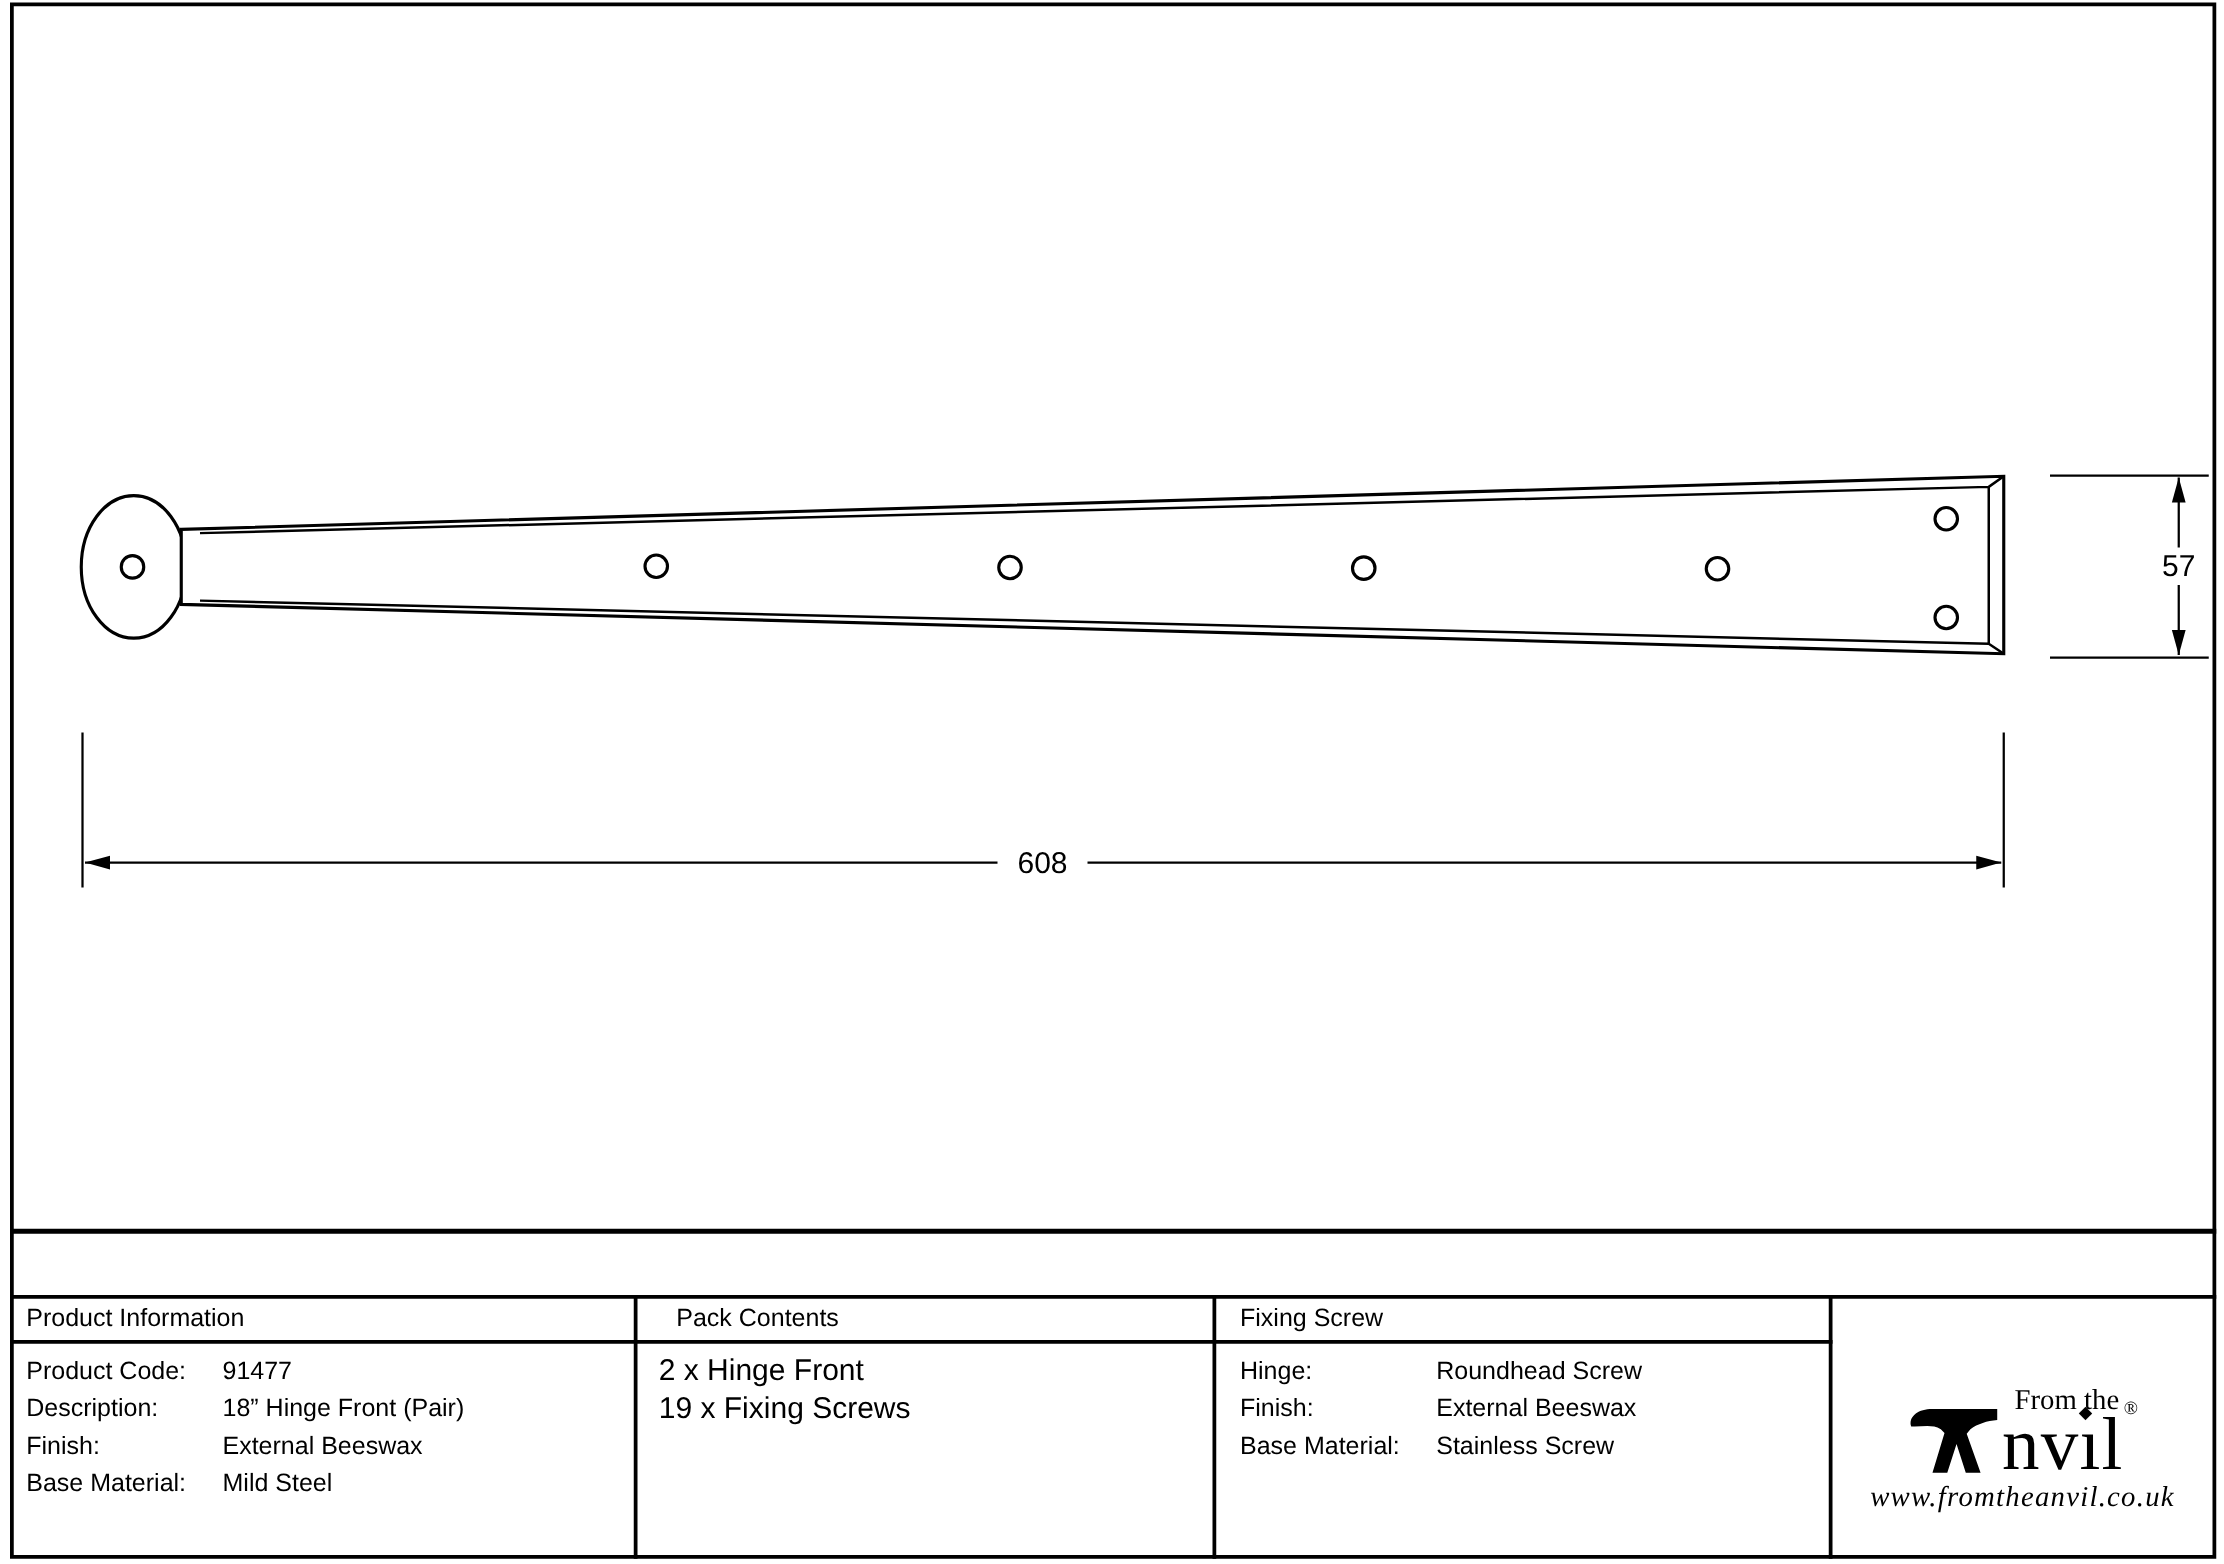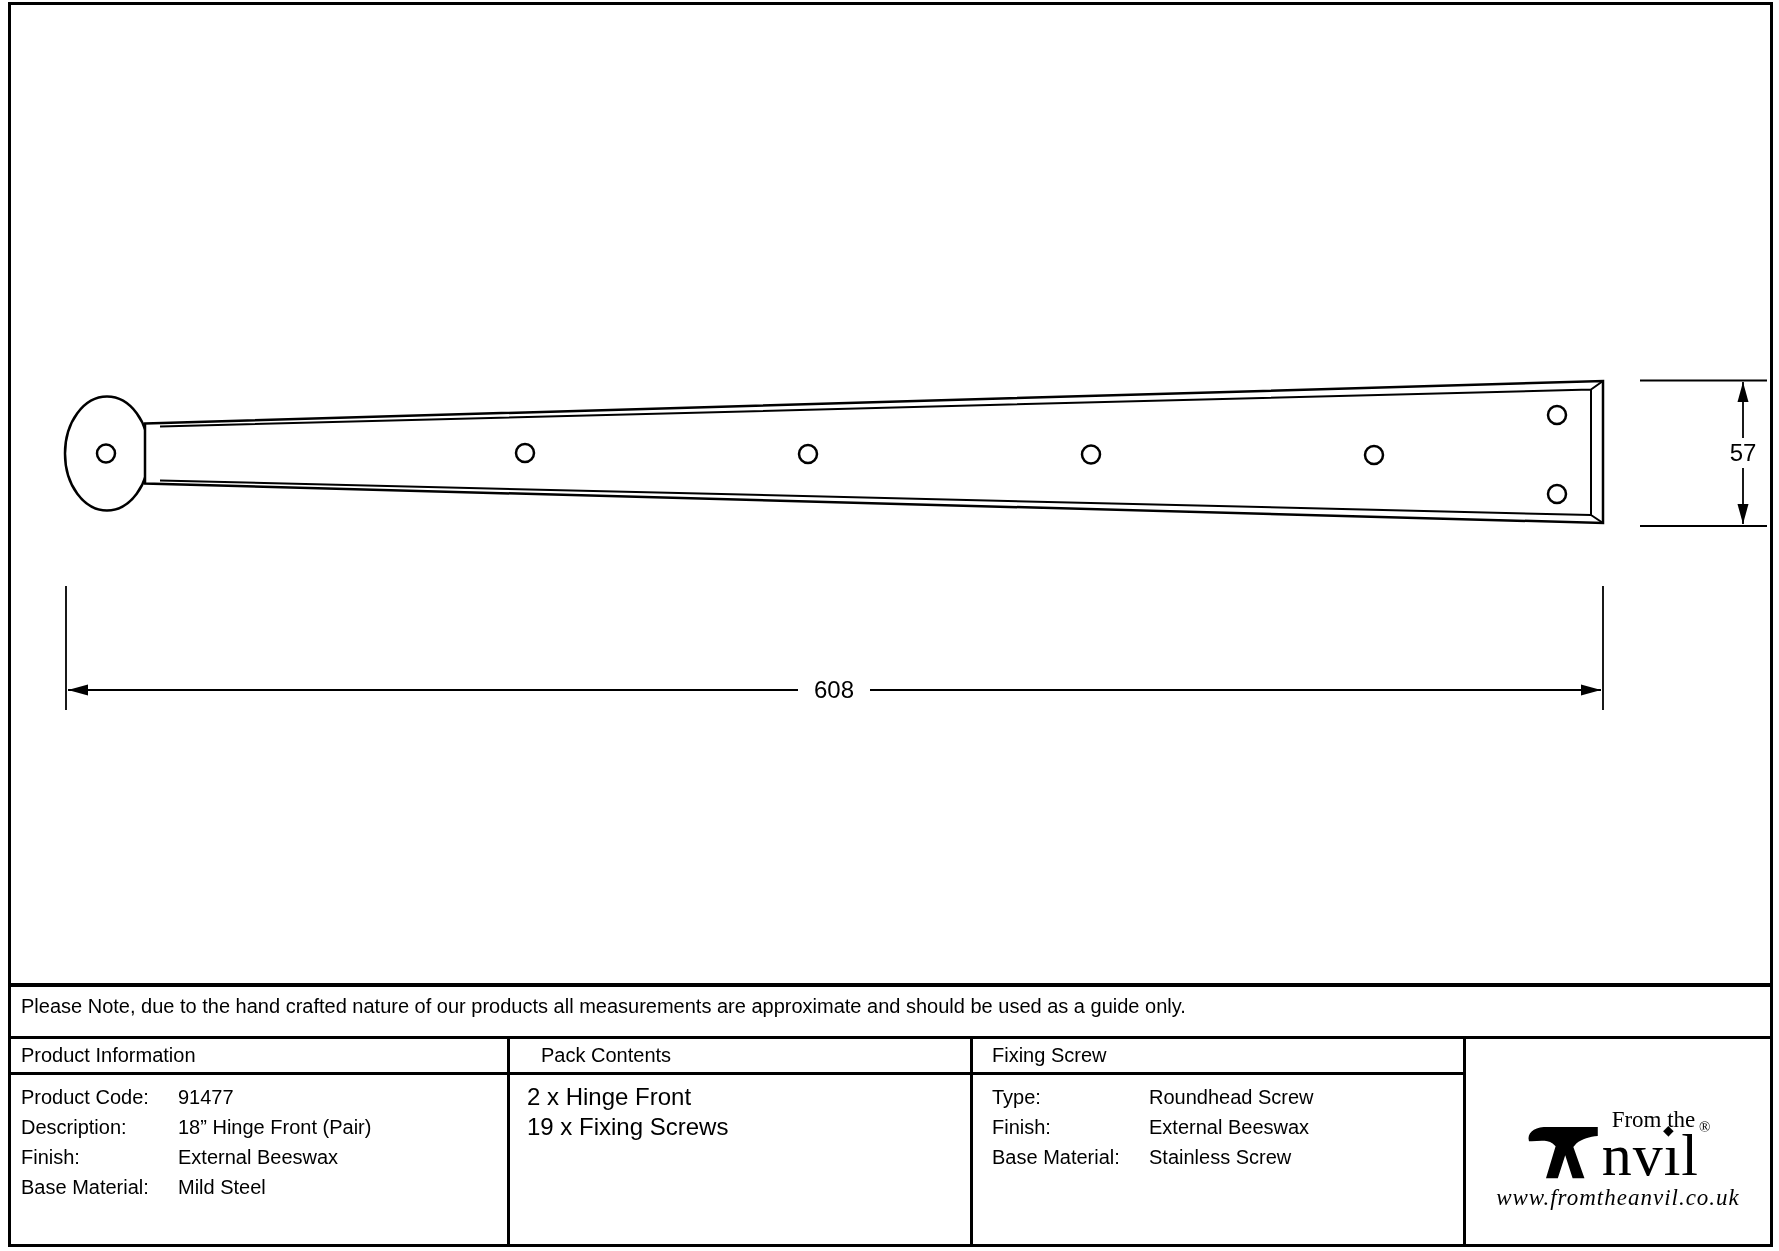--- a/index.html
+++ b/index.html
@@ -82,21 +82,20 @@
     </g>
   </svg>
 
   <div class="hline" style="left:8px;top:983px;width:1765px;height:4px;"></div>
   <div class="hline" style="left:8px;top:1036px;width:1765px;"></div>
   <div class="hline" style="left:8px;top:1072px;width:1458px;"></div>
   <div class="vline" style="left:507px;top:1036px;height:211px;"></div>
   <div class="vline" style="left:970px;top:1036px;height:211px;"></div>
   <div class="vline" style="left:1463px;top:1036px;height:211px;"></div>
 
-  <div class="note-text">Please Note, due to the hand crafted nature of our products all measurements are approximate and should be used as a guide only.</div>
 
   <div class="cell-header" style="left:21px;">Product Information</div>
   <div class="cell-header" style="left:541px;">Pack Contents</div>
   <div class="cell-header" style="left:992px;">Fixing Screw</div>
 
   <div class="kv pi" style="left:21px;">
     <div class="row">
       <span class="lbl">Product Code:</span>
       <span class="val">91477</span>
     </div>
@@ -114,21 +113,21 @@
     </div>
   </div>
 
   <div class="pack">
     <div>2 x Hinge Front</div>
     <div>19 x Fixing Screws</div>
   </div>
 
   <div class="kv fs" style="left:992px;">
     <div class="row">
-      <span class="lbl">Type:</span>
+      <span class="lbl">Hinge:</span>
       <span class="val">Roundhead Screw</span>
     </div>
     <div class="row">
       <span class="lbl">Finish:</span>
       <span class="val">External Beeswax</span>
     </div>
     <div class="row">
       <span class="lbl">Base Material:</span>
       <span class="val">Stainless Screw</span>
     </div>

